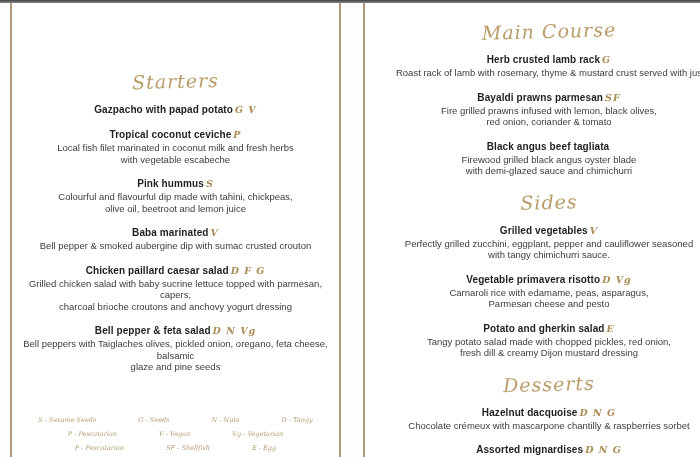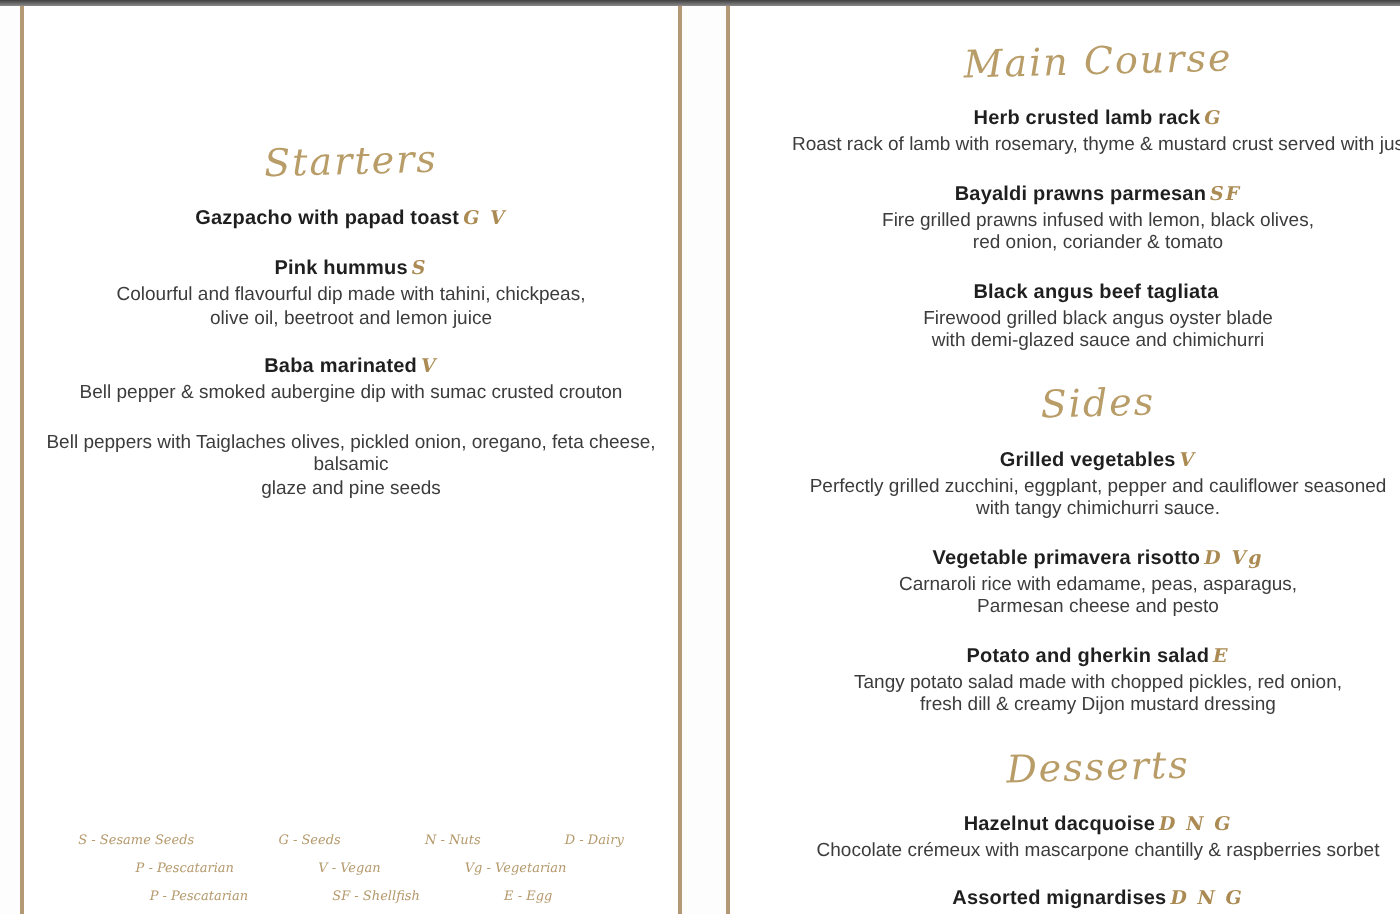--- a/index.html
+++ b/index.html
@@ -82,48 +82,59 @@
 <body>
 
 <div class="top-strip"></div>
 
 <div class="page page-left">
   <div class="page-inner">
     <div class="section">
       <div class="script-heading">Starters</div>
 
       <div class="item">
-        <div class="item-title"><span>Gazpacho with papad toast</span><span class="badges">G V</span></div>
-      </div>
-
+        <div class="item-title"><span>Gazpacho with papad potato</span><span class="badges">G V</span></div>
+      </div>
+
+      <div class="item">
+        <div class="item-title"><span>Tropical coconut ceviche</span><span class="badges">P</span></div>
+        <div class="item-desc">Local fish filet marinated in coconut milk and fresh herbs
+with vegetable escabeche</div>
+      </div>
 
       <div class="item">
         <div class="item-title"><span>Pink hummus</span><span class="badges">S</span></div>
         <div class="item-desc">Colourful and flavourful dip made with tahini, chickpeas,
 olive oil, beetroot and lemon juice</div>
       </div>
 
       <div class="item">
         <div class="item-title"><span>Baba marinated</span><span class="badges">V</span></div>
         <div class="item-desc">Bell pepper &amp; smoked aubergine dip with sumac crusted crouton</div>
       </div>
 
-
-      <div class="item">
+      <div class="item">
+        <div class="item-title"><span>Chicken paillard caesar salad</span><span class="badges">D F G</span></div>
+        <div class="item-desc">Grilled chicken salad with baby sucrine lettuce topped with parmesan, capers,
+charcoal brioche croutons and anchovy yogurt dressing</div>
+      </div>
+
+      <div class="item">
+        <div class="item-title"><span>Bell pepper &amp; feta salad</span><span class="badges">D N Vg</span></div>
         <div class="item-desc">Bell peppers with Taiglaches olives, pickled onion, oregano, feta cheese, balsamic
 glaze and pine seeds</div>
       </div>
     </div>
 
     <div class="legend">
       <div>
         <span class="legend-entry">S - Sesame Seeds</span>
         <span class="legend-entry">G - Seeds</span>
         <span class="legend-entry">N - Nuts</span>
-        <span class="legend-entry">D - Dairy</span>
+        <span class="legend-entry">D - Tangy</span>
         <span class="legend-entry">P - Pescatarian</span>
         <span class="legend-entry">V - Vegan</span>
         <span class="legend-entry">Vg - Vegetarian</span>
       </div>
       <div>
         <span class="legend-entry">P - Pescatarian</span>
         <span class="legend-entry">SF - Shellfish</span>
         <span class="legend-entry">E - Egg</span>
       </div>
     </div>

